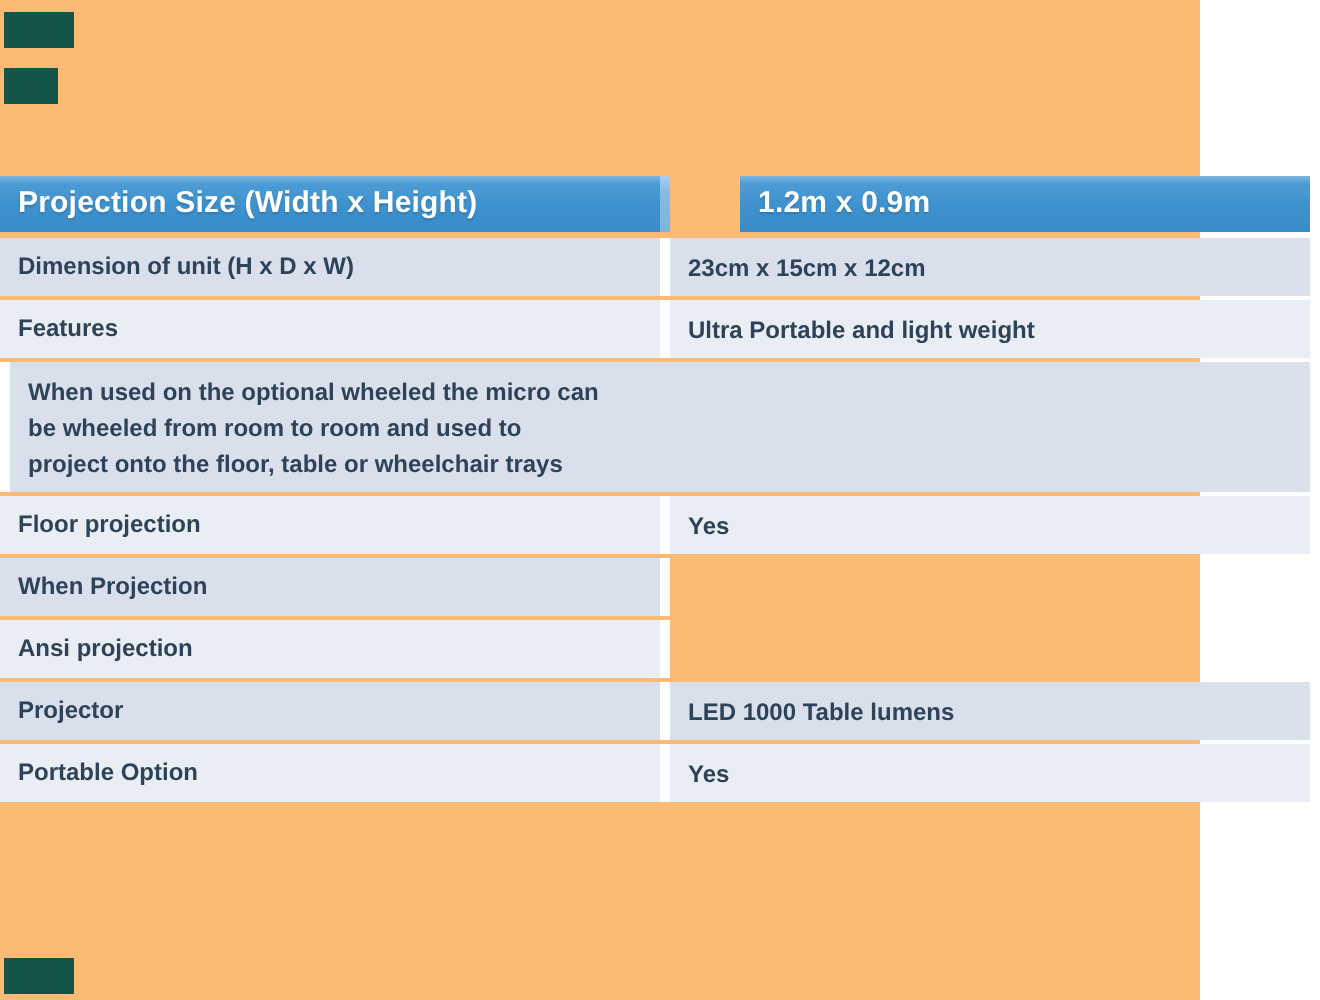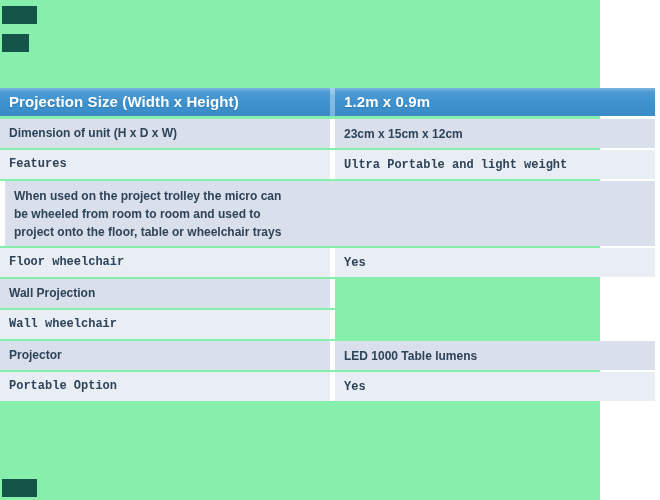--- a/index.html
+++ b/index.html
@@ -1,21 +1,21 @@
 <!DOCTYPE html>
 <html><head>
 <meta charset="utf-8">
 <style>
   html,body { margin:0; padding:0; }
   body {
     width:660px; height:500px; background:#ffffff;
     font-family:"Liberation Sans","DejaVu Sans",sans-serif;
     overflow:hidden;
   }
-  .slide { position:relative; width:600px; height:500px; background:#86efac; }
+  .slide { position:relative; width:600px; height:500px; background:#fdba74; }
 
   
   .accent { position:absolute; background:#155449; }
   .accent.a1 { left:2px;  top:6px;   width:35px; height:18px; }
   .accent.a2 { left:2px;  top:34px;  width:27px; height:18px; }
   .accent.a3 { left:2px;  top:479px; width:35px; height:18px; }
 
   
   .spec-table { position:absolute; left:0; top:88px; width:655px; }
 
@@ -24,37 +24,37 @@
   
   .thead { margin-bottom:3px; }
   .hcell {
     box-sizing:border-box; height:28px;
     background:linear-gradient(180deg,#7db6e2 0%,#4d9bd5 14%,#3d91cd 55%,#3a8cc8 100%);
     color:#ffffff; font-weight:bold; font-size:15px; line-height:20px;
     padding:4px 6px 0 9px; letter-spacing:0.1px;
     text-shadow:0 1px 1px rgba(30,80,120,0.35);
   }
   .hcell.c1 { width:330px; }
-  .hcell.c2 { flex:1; }
+  .hcell.c2 { flex:1;margin-left:35px; }
   .hgap {
     width:5px; height:28px;
     background:linear-gradient(180deg,#a9cdec 0%,#86bae3 30%,#7db4de 100%);
   }
 
   
   .cell {
     box-sizing:border-box; font-size:12px; font-weight:600;
     color:#2e4358; padding:7px 8px 5px 9px; line-height:15px;
     min-height:29px;
   }
   .cell.label { width:330px; }
   .cell.value { flex:1; white-space:pre-line; line-height:18px; padding-top:6px; }
   .cgap { width:5px; background:#ffffff; }
   .trow.dark  .cell { background:#d9e0ec; }
-  .trow.light .cell { background:#e9edf4;font-family:Liberation Mono, monospace; }
+  .trow.light .cell { background:#e9edf4; }
 </style>
 </head>
 <body>
 
 <div class="slide">
 
   <div class="accent a1"></div>
   <div class="accent a2"></div>
   <div class="accent a3"></div>
 
@@ -74,38 +74,38 @@
   </div>
 
   <div class="trow light">
     <div class="cell label">Features</div>
     <div class="cgap"></div>
     <div class="cell value">Ultra Portable and light weight</div>
   </div>
 
   <div class="trow dark">
     <div class="cgap"></div>
-    <div class="cell value">When used on the project trolley the micro can
+    <div class="cell value">When used on the optional wheeled the micro can
 be wheeled from room to room and used to
 project onto the floor, table or wheelchair trays</div>
   </div>
 
   <div class="trow light">
-    <div class="cell label">Floor wheelchair</div>
+    <div class="cell label">Floor projection</div>
     <div class="cgap"></div>
     <div class="cell value">Yes</div>
   </div>
 
   <div class="trow dark">
-    <div class="cell label">Wall Projection</div>
+    <div class="cell label">When Projection</div>
     <div class="cgap"></div>
   </div>
 
   <div class="trow light">
-    <div class="cell label">Wall wheelchair</div>
+    <div class="cell label">Ansi projection</div>
     <div class="cgap"></div>
   </div>
 
   <div class="trow dark">
     <div class="cell label">Projector</div>
     <div class="cgap"></div>
     <div class="cell value">LED 1000 Table lumens</div>
   </div>
 
   <div class="trow light">

